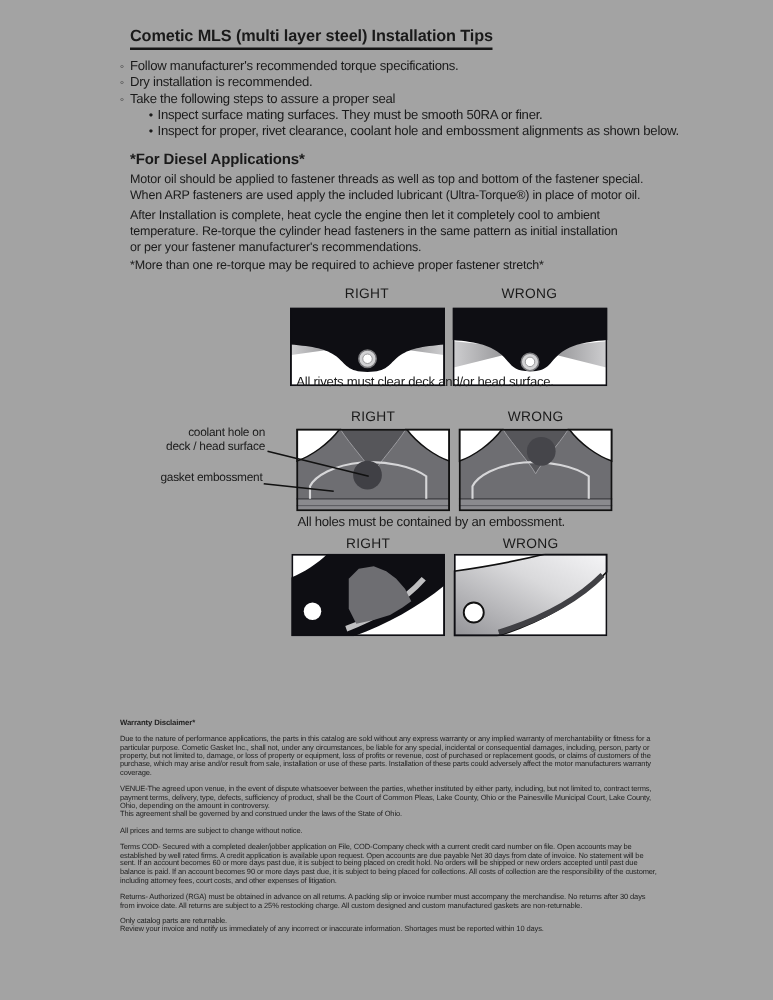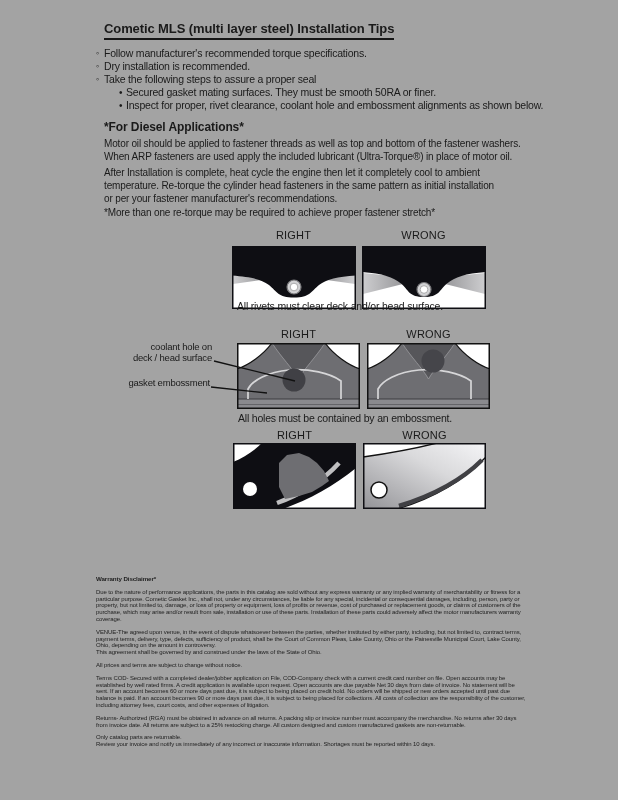--- a/index.html
+++ b/index.html
@@ -45,31 +45,31 @@
     <div class="b">
         <span class="m">◦</span>
         <span>Dry installation is recommended.</span>
       </div>
     <div class="b">
         <span class="m">◦</span>
         <span>Take the following steps to assure a proper seal</span>
       </div>
     <div class="b sub">
         <span class="m">•</span>
-        <span>Secured gasket mating surfaces.  They must be smooth 50RA or finer.</span>
+        <span>Inspect surface mating surfaces.  They must be smooth 50RA or finer.</span>
       </div>
     <div class="b sub">
         <span class="m">•</span>
         <span>Inspect for proper, rivet clearance, coolant hole and embossment alignments as shown below.</span>
       </div>
   </div>
 
   <div class="abs h2" style="left:104px;top:120px;">*For Diesel Applications*</div>
   <div class="abs para" style="left:104px;top:137px;">
-    <div>Motor oil should be applied to fastener threads as well as top and bottom of the fastener washers.</div>
+    <div>Motor oil should be applied to fastener threads as well as top and bottom of the fastener special.</div>
     <div>When ARP fasteners are used apply the included lubricant (Ultra-Torque®) in place of motor oil.</div>
   </div>
   <div class="abs para" style="left:104px;top:166px;">
     <div>After Installation is complete, heat cycle the engine then let it completely cool to ambient</div>
     <div>temperature. Re-torque the cylinder head fasteners in the same pattern as initial installation</div>
     <div>or per your fastener manufacturer's recommendations.</div>
   </div>
   <div class="abs para" style="left:104px;top:206px;">*More than one re-torque may be required to achieve proper fastener stretch*</div>
 
   <div class="abs dlabel" style="left:232px;top:229px;">RIGHT</div>

